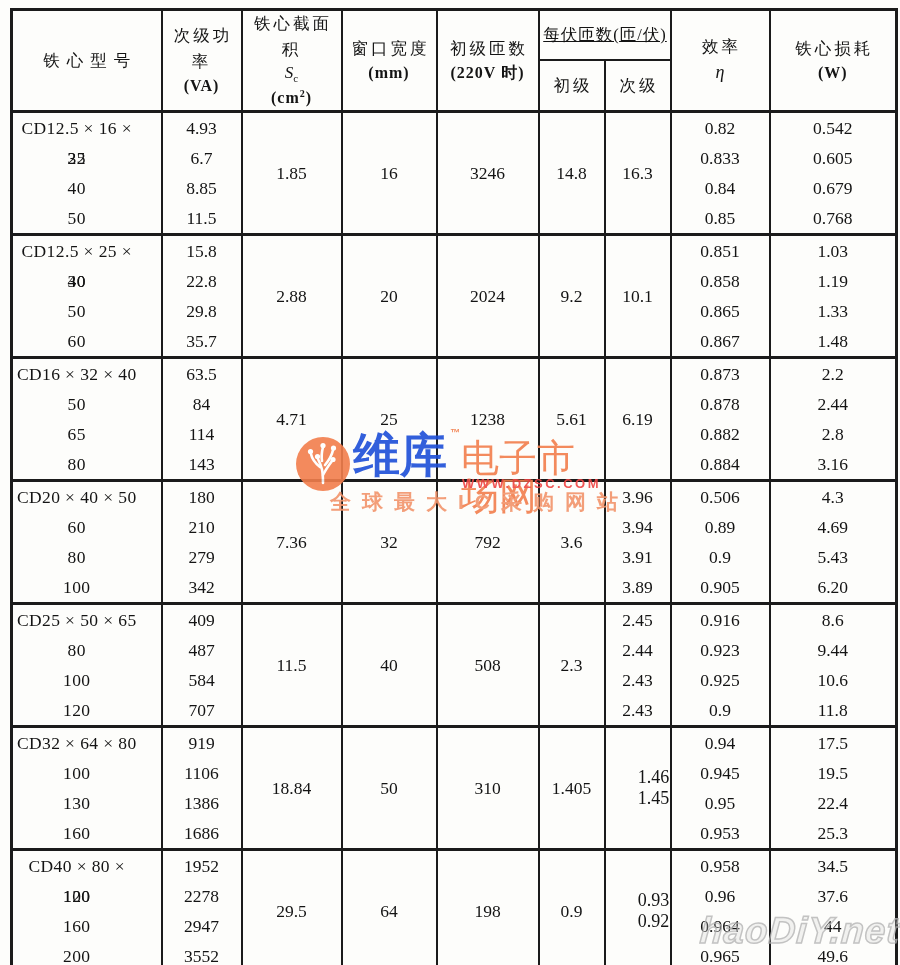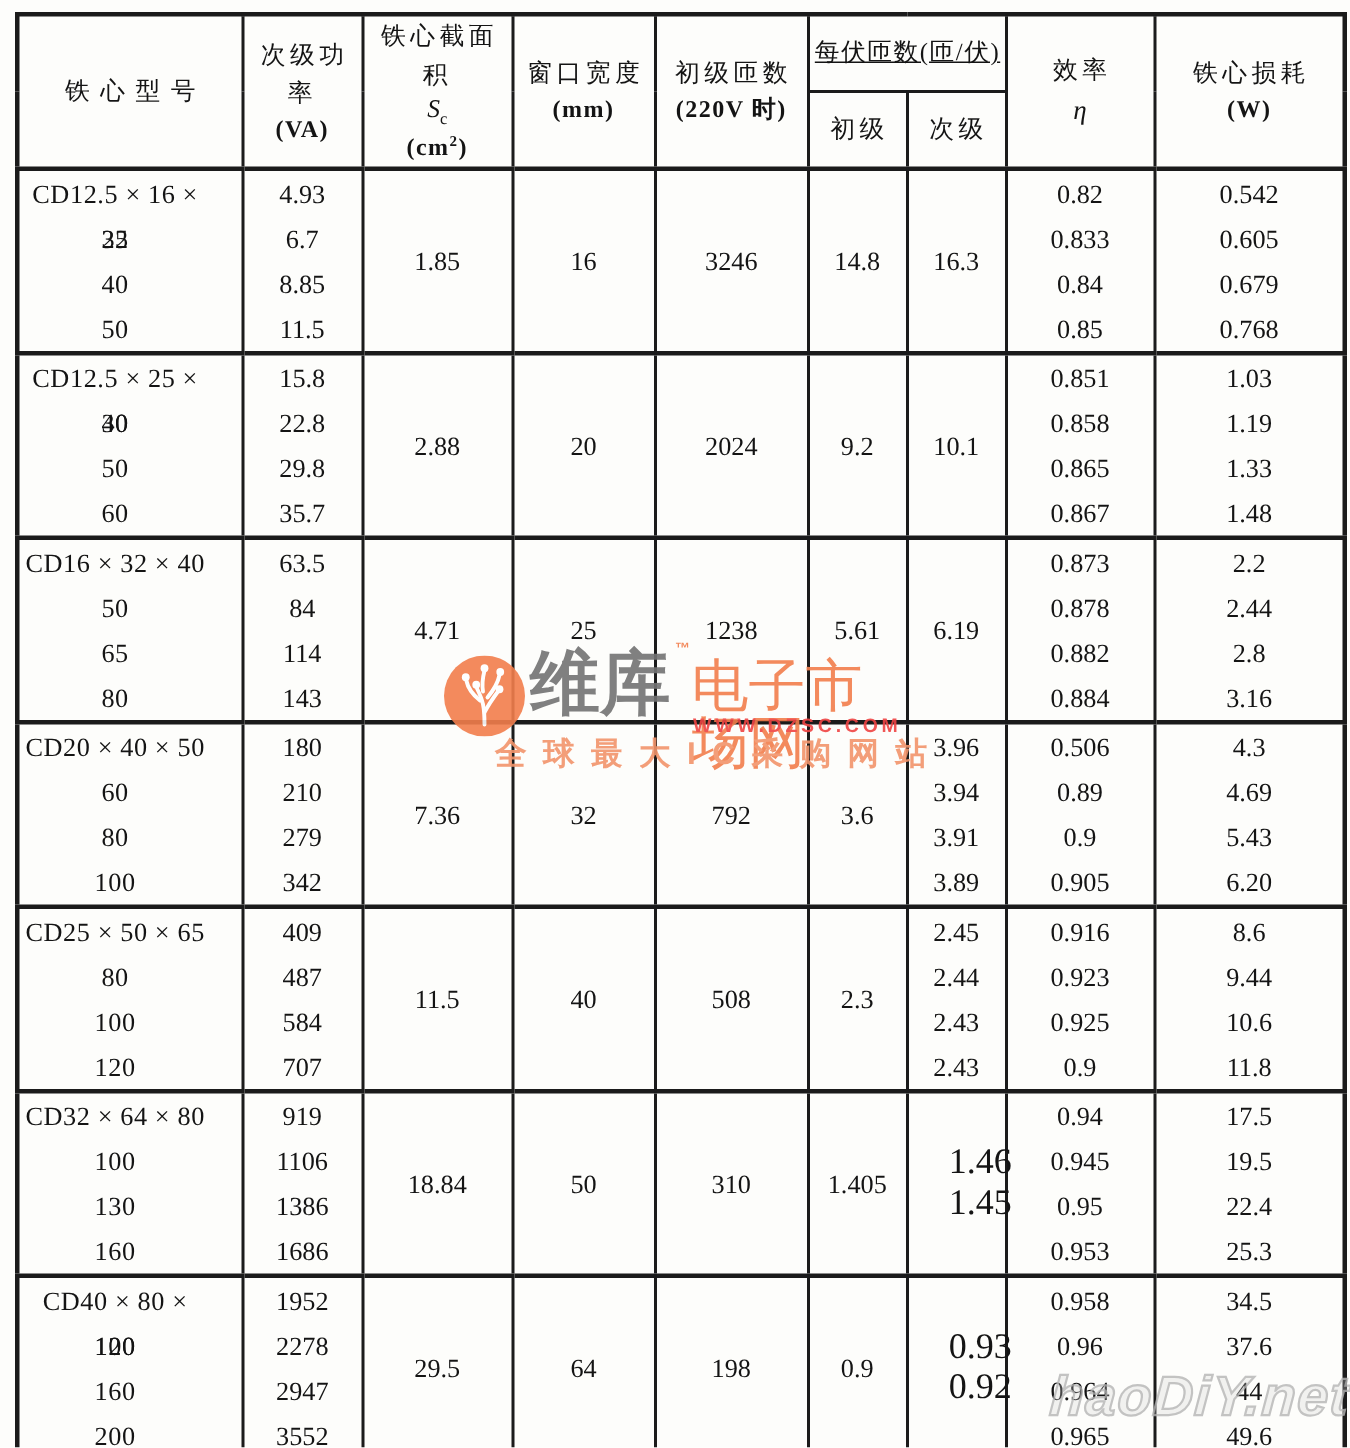--- a/index.html
+++ b/index.html
@@ -31,21 +31,21 @@
   .symline { font-style:italic; font-size:17px; line-height:1.3; }
   .symline sub { font-size:11px; font-style:normal; }
   .paren sup { font-size:10px; }
   .eta { font-style:italic; font-size:18px; font-weight:normal; letter-spacing:0; }
 
   td.cc { text-align:center; font-size:17.5px; }
   .stack { display:flex; flex-direction:column; justify-content:center; height:100%; }
   .stack > div { height:30px; line-height:30px; font-size:17.5px; text-align:center; }
   td.cm .stack > div { text-align:center; padding-right:20px; letter-spacing:0.4px; }
   .stack2 { display:flex; flex-direction:column; height:100%; }
-  .stack2 > div { flex:1; display:flex; align-items:center; justify-content:center; font-size:24px;padding-left:32px; }
+  .stack2 > div { flex:1; display:flex; align-items:center; justify-content:center; font-size:18px;padding-left:32px; }
 
   
   .wm { position:absolute; left:290px; top:427px; width:318px; height:84px; opacity:0.90; pointer-events:none; }
   .wm-logo { position:absolute; left:6px; top:10px; width:54px; height:54px; }
   .wm-name  { position:absolute; left:63px; top:4px;  font-size:47px; line-height:1; font-weight:bold; font-family:"Liberation Sans",sans-serif; }
   .wm-tm    { position:absolute; left:160px; top:0px; font-size:10px; font-weight:bold; font-family:"Liberation Sans",sans-serif; }
   .wm-name2 { position:absolute; left:171px; top:12px; font-size:38px; line-height:1; font-weight:normal; font-family:"Liberation Sans",sans-serif; }
   .wm-url   { position:absolute; left:172px; top:49px; font-size:13px; font-weight:bold; letter-spacing:2.5px; font-family:"Liberation Sans",sans-serif; }
   .wm-slogan{ position:absolute; left:0px;  top:61px; font-size:21px; font-weight:bold; letter-spacing:11px; white-space:nowrap; font-family:"Liberation Sans",sans-serif;margin-left:40px; }
 
@@ -432,21 +432,21 @@
         <path d="M26 24 C25 18 26 14 27 10"></path>
       </g>
       <g fill="#ffffff">
         <circle cx="21.5" cy="19.5" r="2.6"></circle>
         <circle cx="14.5" cy="14.5" r="2.6"></circle>
         <circle cx="27" cy="8.5" r="2.6"></circle>
         <circle cx="37.5" cy="11" r="2.6"></circle>
         <circle cx="37" cy="22.5" r="2.6"></circle>
       </g>
     </svg>
-    <div class="wm-name" style="color:#737373">维库</div>
+    <div class="wm-name" style="color:#1d4ed8">维库</div>
     <div class="wm-tm" style="color:#f27e4c">™</div>
     <div class="wm-name2" style="color:#f27e4c">电子市场网</div>
     <div class="wm-url" style="color:#ef4444">WWW.DZSC.COM</div>
     <div class="wm-slogan" style="color:#f2946b">全球最大IC采购网站</div>
   </div>
 
   <div class="wm2">haoDiY.net</div>
 
 </div>
 

